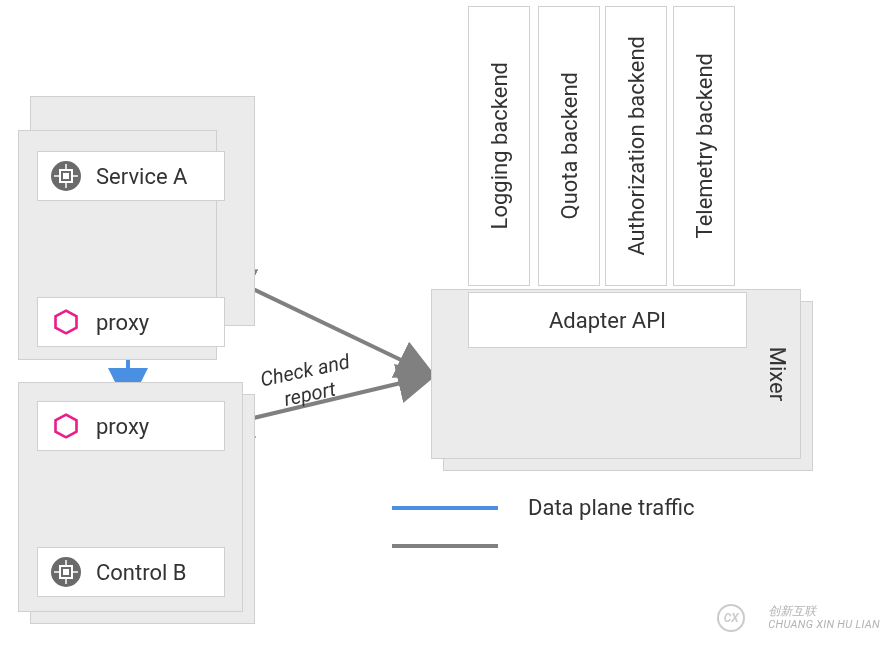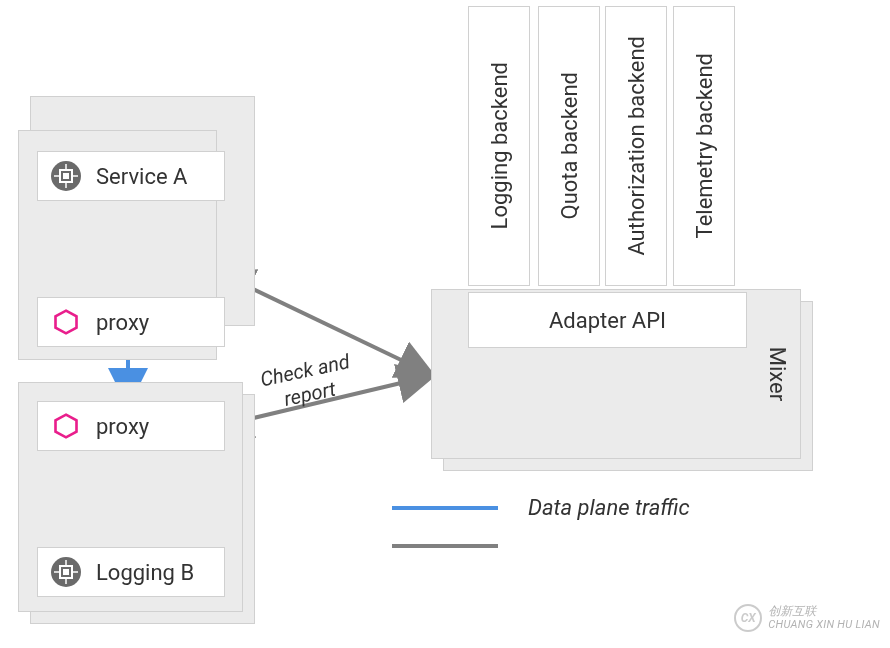--- a/index.html
+++ b/index.html
@@ -116,21 +116,20 @@
     
     .legend {
       position: absolute;
       left: 392px;
       top: 495px;
     }
     .legend-row {
       display: flex;
       align-items: center;
       margin-bottom: 24px;
-      font-style: italic;
     }
     .legend-line {
       width: 106px;
       height: 4px;
       margin-right: 30px;
     }
     .legend-line.blue { background: #4a90e2; }
     .legend-line.gray { background: #808080; }
     .legend-text { font-size: 22px; color: #333; }
     
@@ -156,21 +155,21 @@
       color: #666;
     }
     .wm-icon {
       width: 28px; height: 28px;
       border: 2px solid #999;
       border-radius: 50%;
       display: flex;
       align-items: center;
       justify-content: center;
       font-weight: bold;
-      margin-right: 6px;
+      margin-right: 23px;
       font-style: italic;
       color: #999;
     }
     .wm-text { display:flex; flex-direction:column; line-height:1.1;font-style:italic; }
   </style>
 </head>
 <body>
 
 <svg class="arrow-svg">
   <defs>
@@ -240,21 +239,21 @@
       <svg viewBox="0 0 32 32" width="32" height="32">
           <circle cx="16" cy="16" r="15" fill="#6a6a6a"></circle>
           <rect x="10" y="10" width="12" height="12" fill="none" stroke="#fff" stroke-width="2"></rect>
           <rect x="13" y="13" width="6" height="6" fill="#fff"></rect>
           <line x1="16" y1="4" x2="16" y2="9" stroke="#fff" stroke-width="1.5"></line>
           <line x1="16" y1="23" x2="16" y2="28" stroke="#fff" stroke-width="1.5"></line>
           <line x1="4" y1="16" x2="9" y2="16" stroke="#fff" stroke-width="1.5"></line>
           <line x1="23" y1="16" x2="28" y2="16" stroke="#fff" stroke-width="1.5"></line>
         </svg>
     </span>
-    <span>Logging B</span>
+    <span>Control B</span>
   </div>
 </div>
 
 <div class="mixer-shadow"></div>
 <div class="mixer">
   <div class="mixer-label">Mixer</div>
   <div class="adapter-api">
     <span>Adapter API</span>
   </div>
 </div>

